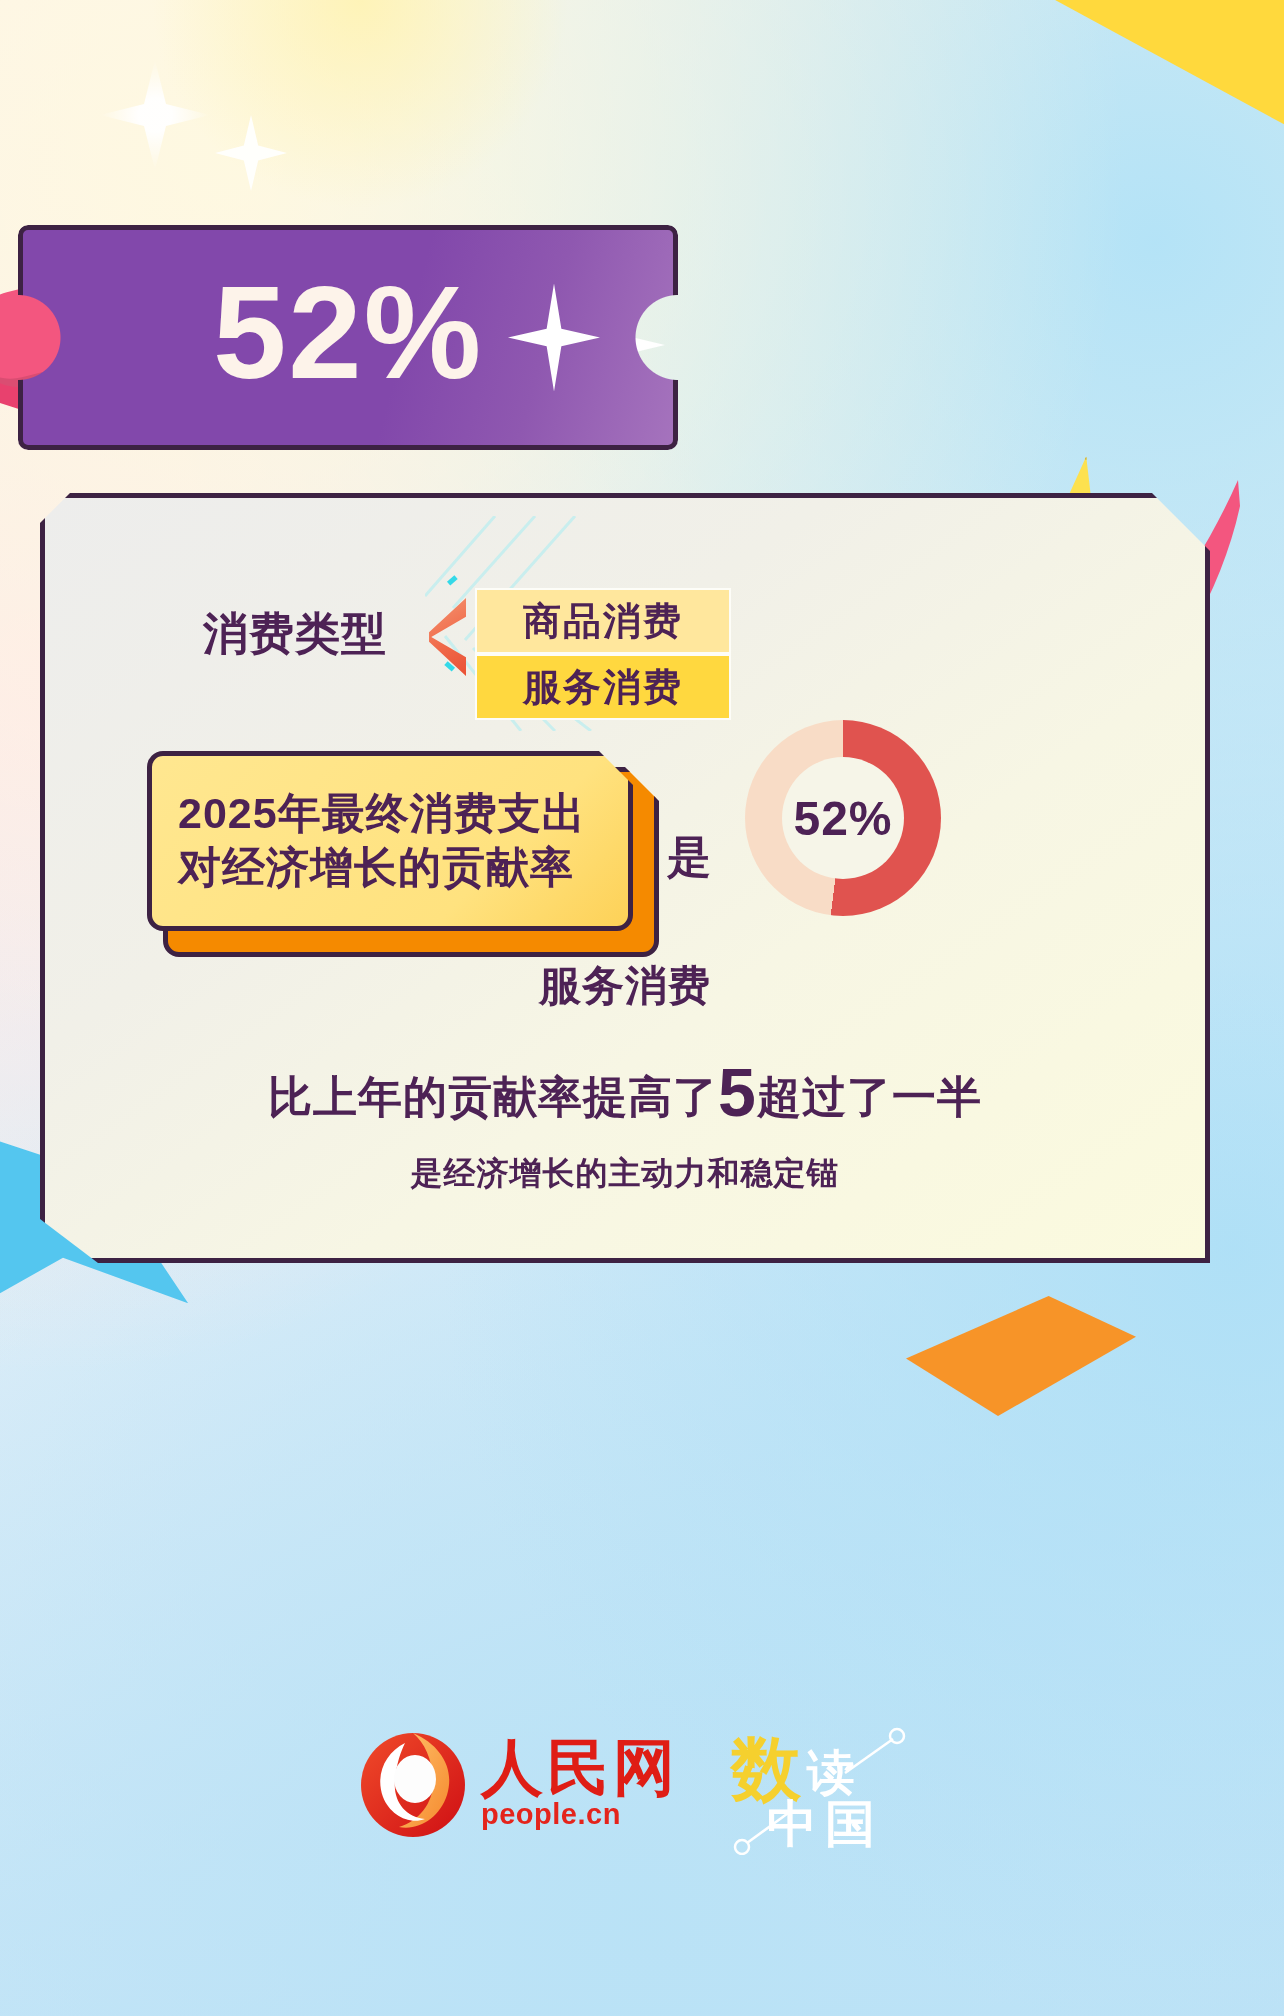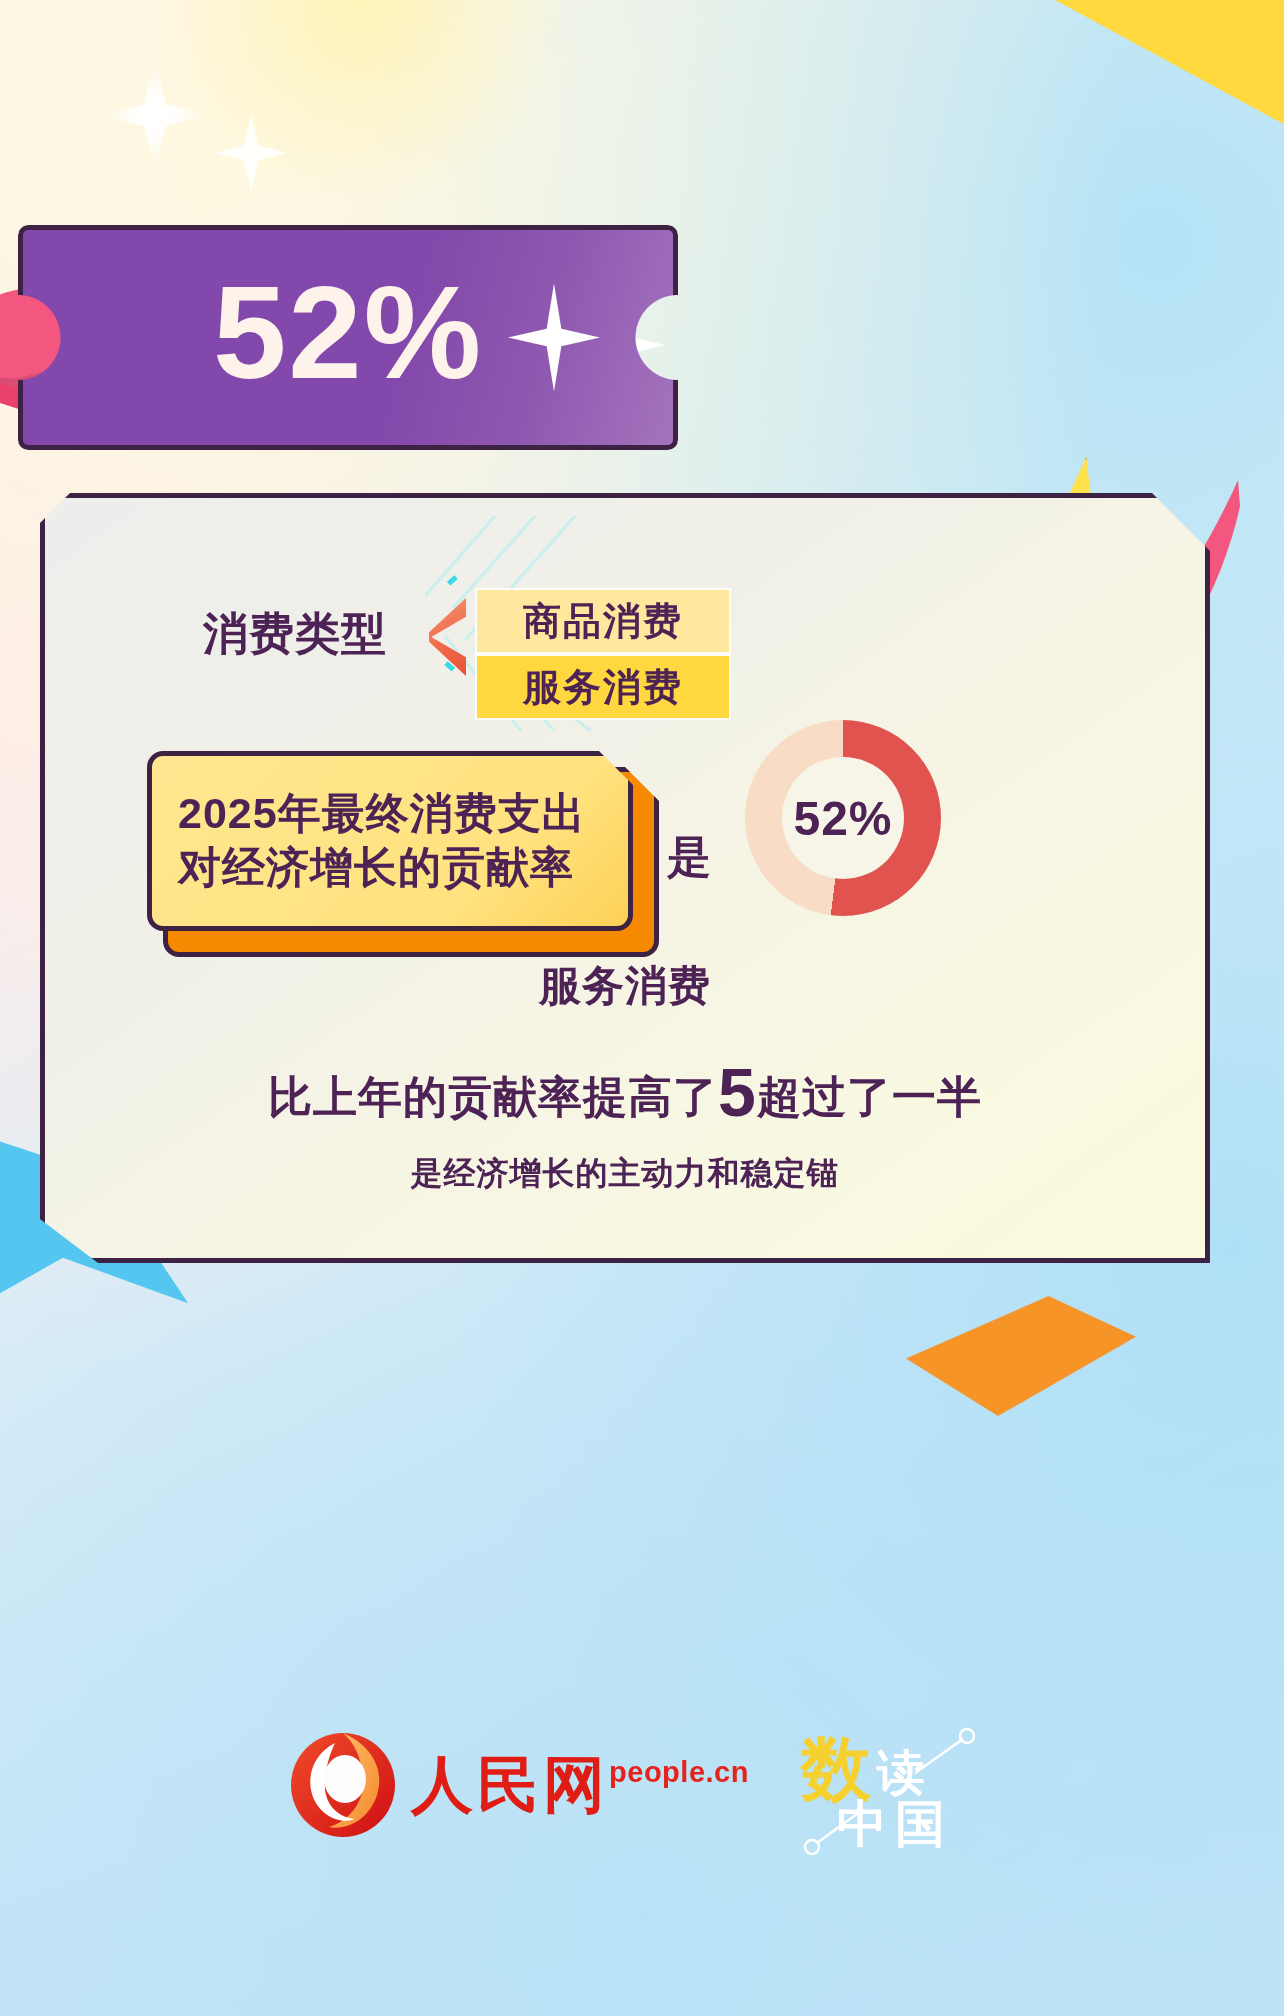--- a/index.html
+++ b/index.html
@@ -180,21 +180,21 @@
   .line-a{top:460px;font-size:42px;}
   .line-b{top:570px;font-size:44px;}
   .line-b .big{font-size:68px;line-height:0;vertical-align:-4px;}
   .line-c{top:654px;font-size:32px;}
 
   
   .footer{position:absolute;left:0;top:1690px;width:100%;height:190px;z-index:6;
     display:flex;align-items:center;justify-content:center;gap:46px;}
   .pd-logo{display:flex;align-items:center;gap:14px;}
   .pd-mark{width:108px;height:108px;position:relative;}
-  .pd-text{display:flex;align-items:flex-start;}
+  .pd-text{display:flex;flex-direction:column;align-items:flex-start;}
   .pd-cn{font-size:62px;font-weight:700;color:#df1d15;line-height:.95;
     font-family:"Liberation Serif","DejaVu Serif",serif;letter-spacing:4px;}
   .pd-en{font-size:29px;font-weight:700;color:#e4241c;letter-spacing:.5px;margin-top:0;}
   .sd-logo{position:relative;width:200px;height:140px;}
   .sd-1{position:absolute;left:6px;top:8px;font-size:70px;font-weight:700;color:#f5d02e;
     font-family:"Liberation Serif","DejaVu Serif",serif;}
   .sd-2{position:absolute;left:82px;top:26px;font-size:48px;font-weight:700;color:#fff;
     font-family:"Liberation Serif","DejaVu Serif",serif;}
   .sd-3{position:absolute;left:42px;top:76px;font-size:50px;font-weight:700;color:#fff;
     letter-spacing:8px;font-family:"Liberation Serif","DejaVu Serif",serif;}

